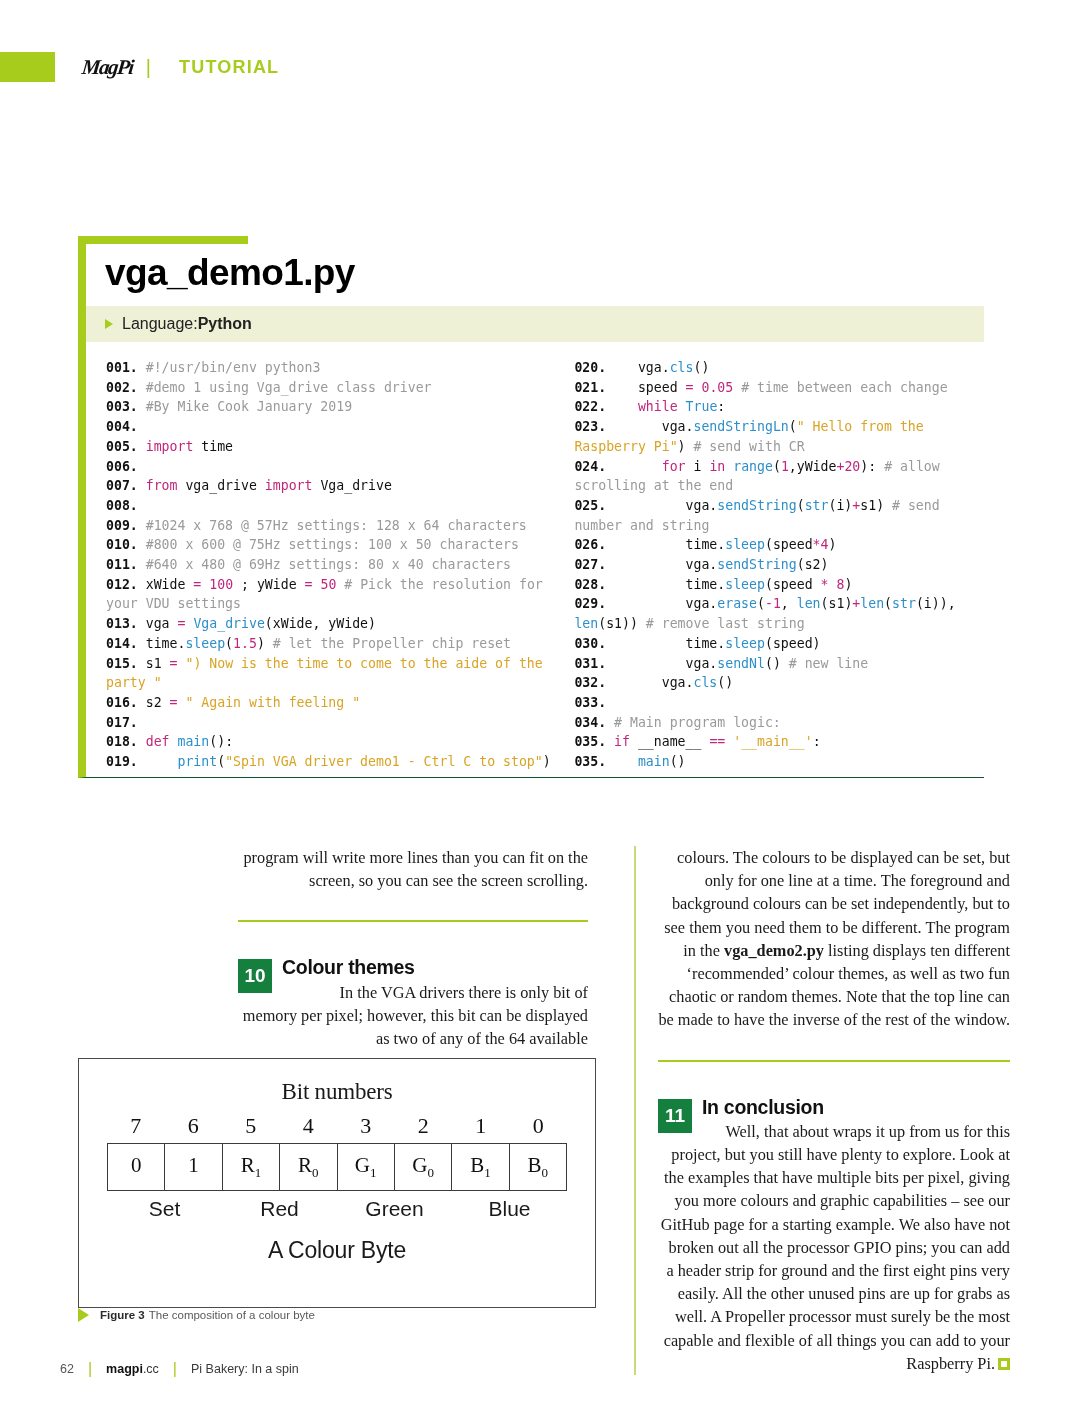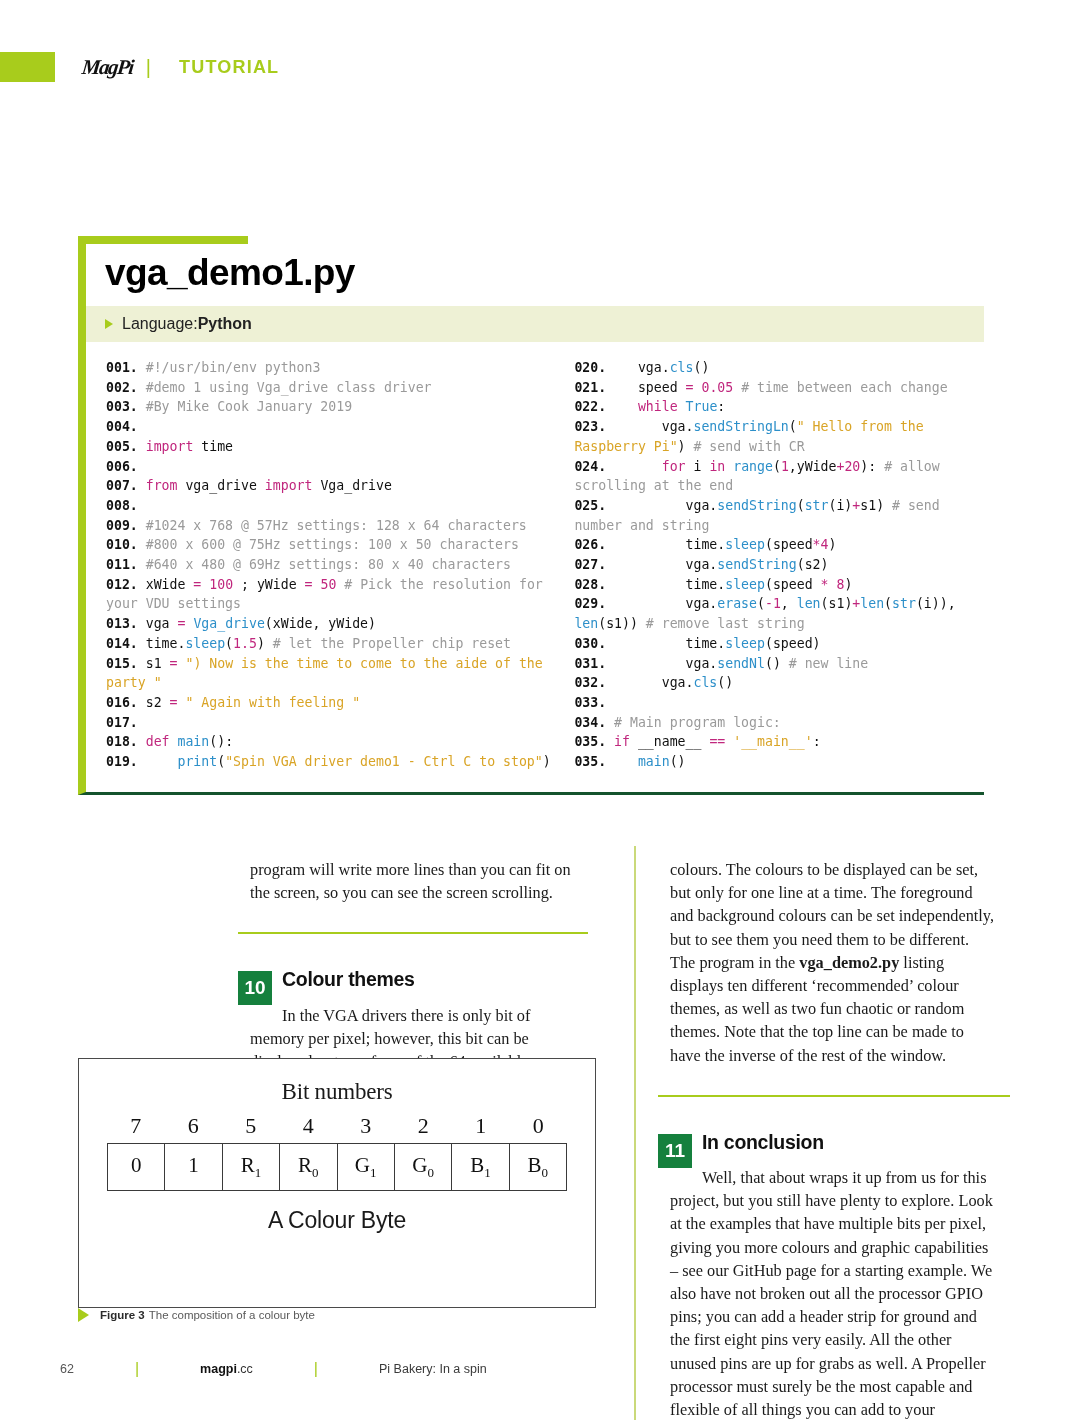--- a/index.html
+++ b/index.html
@@ -35,22 +35,22 @@
     display:flex;align-items:center;
   }
   .tri{
     display:inline-block;width:0;height:0;border-left:8px solid #a8cc1c;
     border-top:5px solid transparent;border-bottom:5px solid transparent;
     margin-right:9px;
   }
   .lang-lbl{font-family:"Liberation Sans",sans-serif;}
   .lang-val{font-weight:bold;}
   .listing-body{
-    border-left:8px solid #a8cc1c;border-bottom:3px solid #14532d;
-    background:#fff;display:flex;padding:16px 0 20px 0;
+    border-left:8px solid #a8cc1c;border-bottom:1px solid #14532d;
+    background:#fff;display:flex;padding:16px 0 5px 0;
   }
   .code-col{
     font-family:"DejaVu Sans Mono", monospace;
     font-size:13.2px;line-height:19.7px;
     white-space:pre-wrap;word-break:break-word;
   }
   .code-col.left{width:470px;padding-left:20px;}
   .code-col.right{width:420px;padding-left:10px;}
   .ln{color:#111;font-weight:bold;}
   .cm{color:#9a9a9a;}
@@ -78,21 +78,21 @@
   .badge{
     display:inline-block;width:34px;height:34px;background:#15803d;
     color:#fff;font-family:"Liberation Sans",sans-serif;font-weight:bold;
     font-size:19px;text-align:center;line-height:34px;
     float:left;margin:3px 10px 0 0;
   }
   .sec-h{
     font-family:"Liberation Sans",sans-serif;font-weight:bold;font-size:19.5px;
     letter-spacing:-0.3px;margin:0 0 1px 0;color:#111;
   }
-  .sec-p{margin:12px;}
+  .sec-p{margin:0;text-align:right;}
   .b{font-weight:bold;}
   .endmark{
     display:inline-block;width:12px;height:12px;background:#a8cc1c;
     position:relative;top:1px;margin-left:3px;
   }
   .endmark:after{
     content:"";position:absolute;left:3px;top:3px;width:6px;height:6px;
     background:#fff;
   }
 
@@ -135,21 +135,21 @@
   .figcap .tri2{
     width:0;height:0;border-left:11px solid #a8cc1c;
     border-top:7px solid transparent;border-bottom:7px solid transparent;
     margin-right:11px;
   }
   .figcap .capb{font-weight:bold;color:#2b2b2b;margin-right:4px;}
 
   
   .ftr{
     position:absolute;left:60px;top:1360px;display:flex;align-items:center;
-    font-family:"Liberation Sans",sans-serif;font-size:12.5px;color:#3a3a3a;gap:47px;
+    font-family:"Liberation Sans",sans-serif;font-size:12.5px;color:#3a3a3a;
   }
   .ftr .pg{color:#555;}
   .ftr .sep{color:#a8cc1c;margin:0 14px;font-size:16px;}
   .ftr .mg b{font-weight:bold;color:#111;}
   .ftr .mg{color:#333;}
   .ftr .tt{color:#3a3a3a;}
 </style>
 </head>
 <body>
 
@@ -215,20 +215,26 @@
   <div class="bitcells" id="fig-cells">
       <div>0</div>
       <div>1</div>
       <div>R<sub>1</sub></div>
       <div>R<sub>0</sub></div>
       <div>G<sub>1</sub></div>
       <div>G<sub>0</sub></div>
       <div>B<sub>1</sub></div>
       <div>B<sub>0</sub></div>
     </div>
+  <div class="grouplbls" id="fig-groups">
+      <div>Set</div>
+      <div>Red</div>
+      <div>Green</div>
+      <div>Blue</div>
+    </div>
   <div class="fig-foot">A Colour Byte</div>
 </div>
 
 <div class="figcap">
   <span class="tri2"></span>
   <span class="capb">Figure 3</span>
   <span>The composition of a colour byte</span>
 </div>
 
 <div class="ftr">

